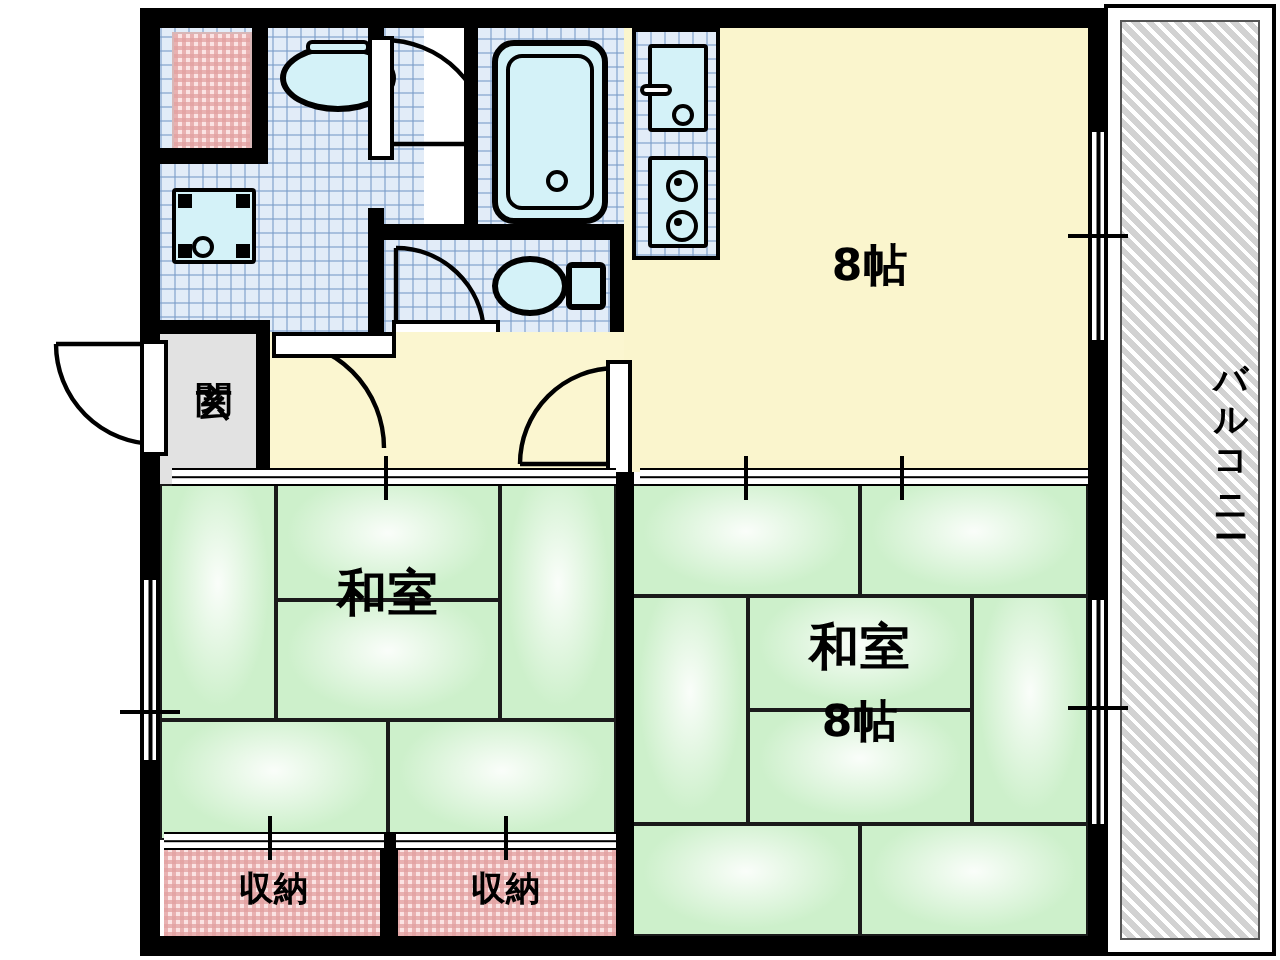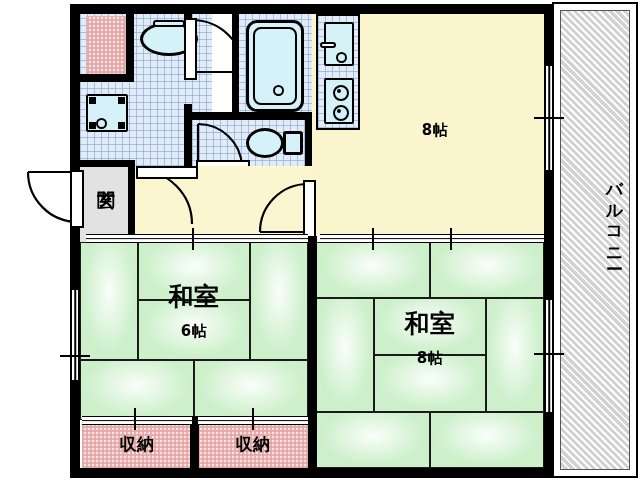--- a/index.html
+++ b/index.html
@@ -101,21 +101,21 @@
     position: absolute;
     color: #000;
     font-weight: 700;
     letter-spacing: 0.5px;
     white-space: nowrap;
     text-align: center;
     line-height: 1.12;
     user-select: none;
   }
   .label-big  { font-size: 25px; }
-  .label-mid  { font-size: 15px; }
+  .label-mid  { font-size: 22px; }
   .label-sm   { font-size: 17px; font-family: Liberation Serif, serif; }
   .label-vert {
     writing-mode: vertical-rl;
     text-orientation: upright;
     letter-spacing: 3px;
     font-size: 17px;
     font-weight: 700;
   }
   .label-genkan {
     writing-mode: vertical-rl;
@@ -275,21 +275,20 @@
   <div class="abs fill-tatami" style="left:80px; top:242px; width:228px; height:178px;"></div>
 
   <div class="abs mat" style="left:80px;  top:242px; width:58px;  height:118px;"></div>
   <div class="abs mat" style="left:138px; top:242px; width:112px; height:58px;"></div>
   <div class="abs mat" style="left:138px; top:300px; width:112px; height:60px;"></div>
   <div class="abs mat" style="left:250px; top:242px; width:58px;  height:118px;"></div>
   <div class="abs mat" style="left:80px;  top:360px; width:114px; height:60px;"></div>
   <div class="abs mat" style="left:194px; top:360px; width:114px; height:60px;"></div>
 
   <div class="label label-big" style="left:139px; top:283px; width:110px;">和室</div>
-  <div class="label label-mid" style="left:139px; top:323px; width:110px;">6帖</div>
 
   <div class="abs win-v" style="left:70px; top:290px; width:10px; height:90px;"></div>
   <div class="tick-h" style="left:60px; top:355px; width:30px;"></div>
 
   <div class="abs slider-h" style="left:86px; top:234px; width:222px; height:9px;"></div>
   <div class="tick-v" style="left:192px; top:228px; height:22px;"></div>
 
   <div class="abs fill-tatami" style="left:316px; top:242px; width:228px; height:226px;"></div>
 
   <div class="abs mat" style="left:316px; top:242px; width:114px; height:56px;"></div>

